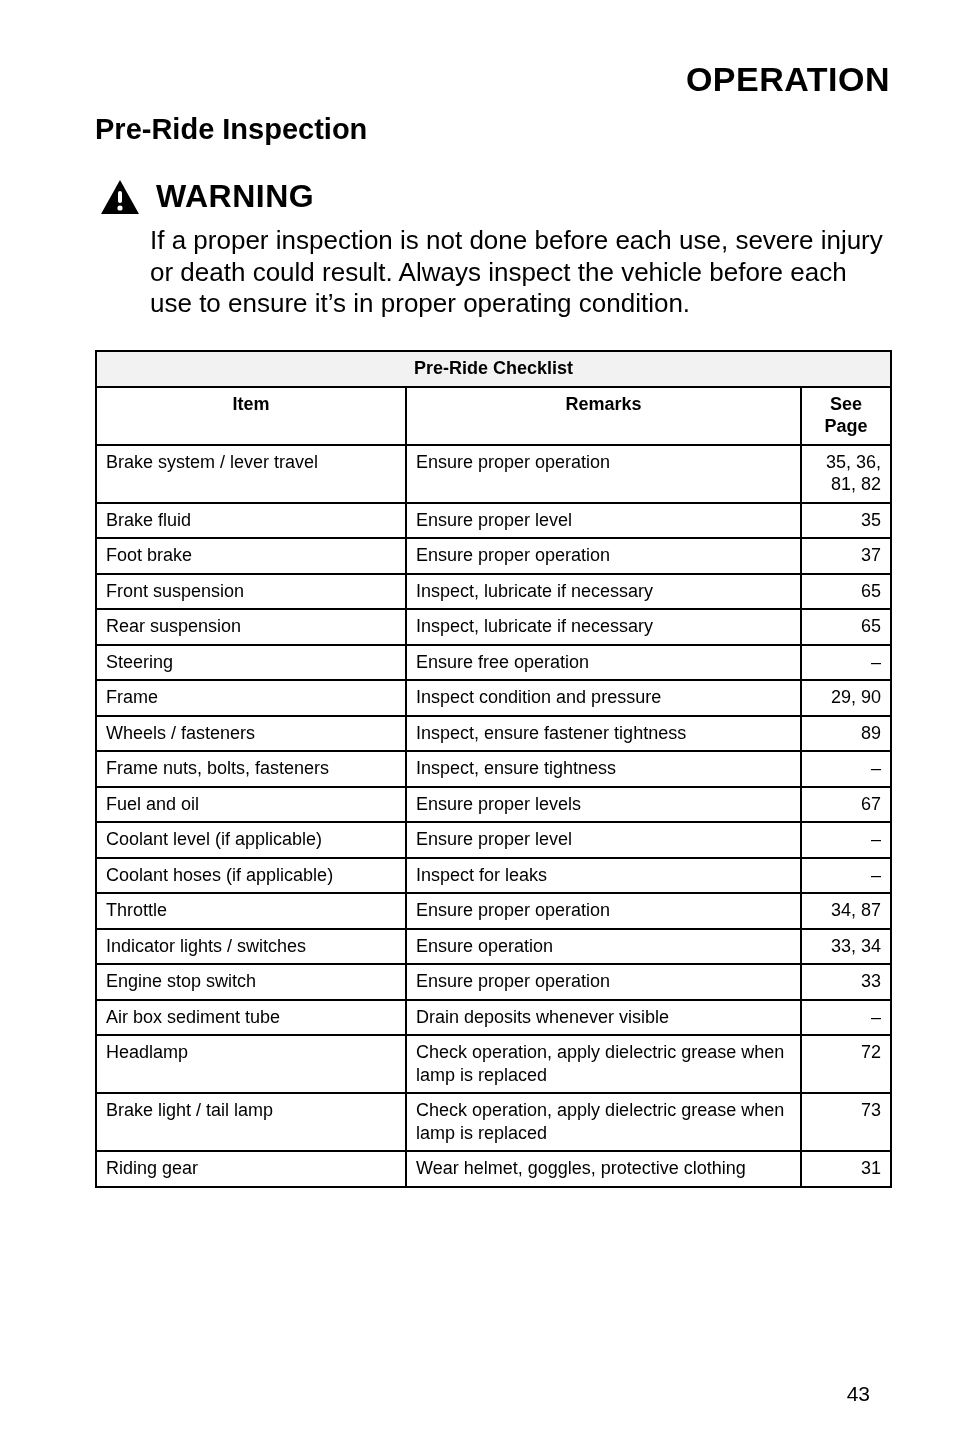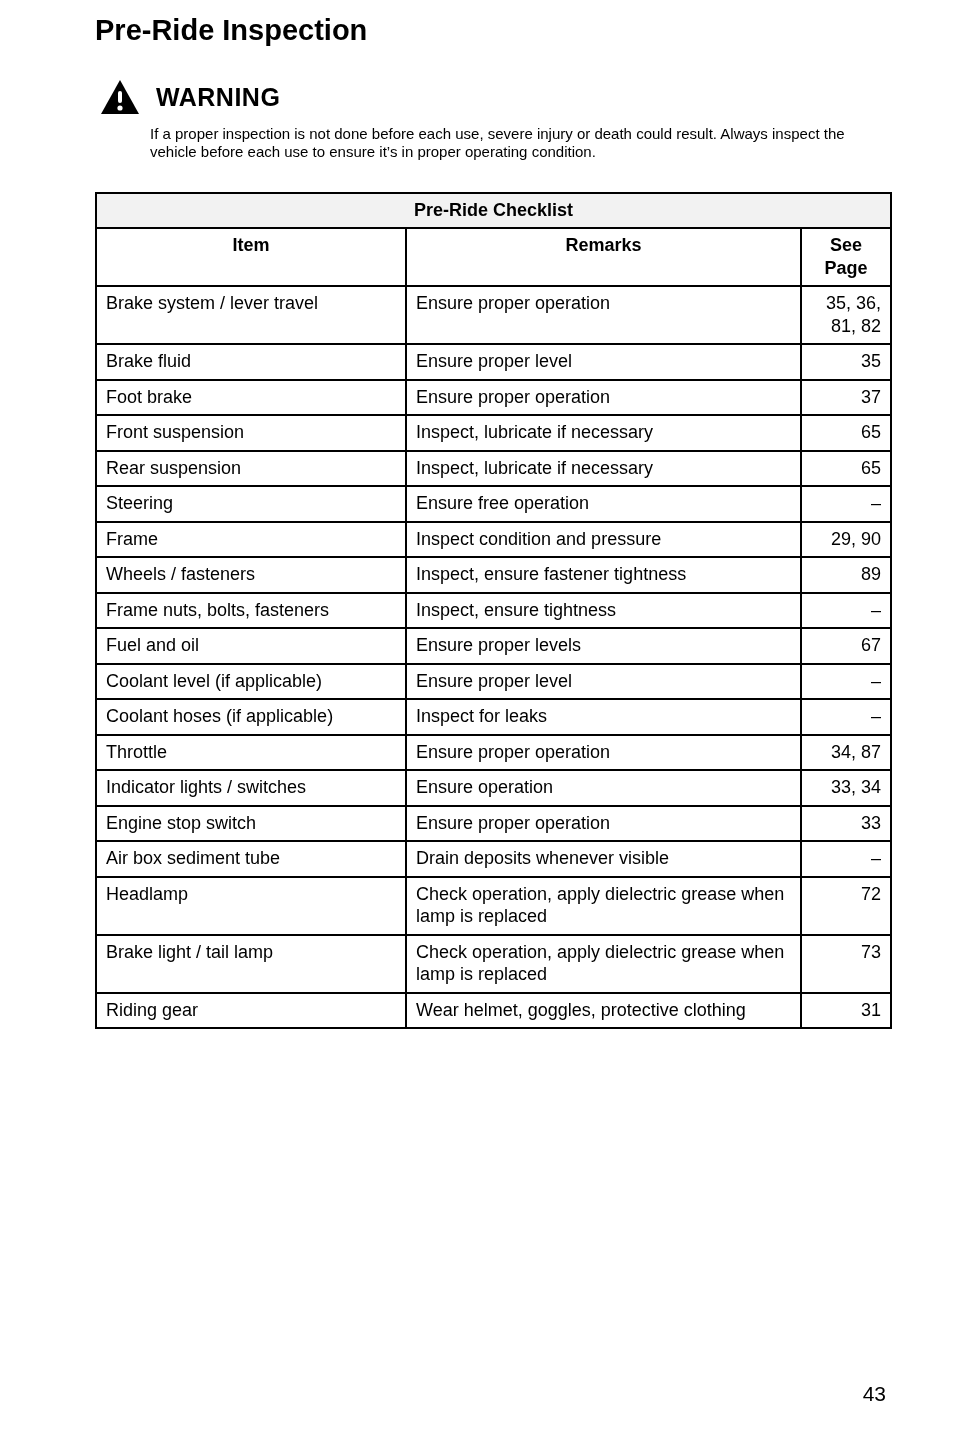--- a/index.html
+++ b/index.html
@@ -33,30 +33,30 @@
     margin-top: 14px;
   }
   .warning-head {
     display: flex;
     align-items: center;
     gap: 16px;
     margin-top: 32px;
     margin-left: 5px;
   }
   .warning-title {
-    font-size: 25px;
+    font-size: 32px;
     font-weight: bold;
     letter-spacing: 0.5px;
   }
   .warning-icon svg {
     display: block;
   }
   .warning-body {
     margin: 10px 0 0 55px;
-    font-size: 15px;
+    font-size: 26px;
     line-height: 1.22;
     width: 740px;
   }
   table.checklist {
     border-collapse: collapse;
     margin-top: 30px;
     width: 795px;
     table-layout: fixed;
   }
   table.checklist col.c-item    { width: 310px; }
@@ -81,30 +81,31 @@
     text-align: center;
     font-weight: bold;
     font-size: 18px;
     vertical-align: top;
   }
   td.cell-page {
     text-align: right;
   }
   .page-number {
     position: absolute;
-    right: 68px;
+    right: 84px;
     bottom: 48px;
     font-size: 21px;
   }
 </style>
 </head>
 <body>
 
 <div class="page">
 
+  <div class="doc-header">OPERATION</div>
 
   <div class="section-title">Pre-Ride Inspection</div>
 
   <div class="warning-head">
     <span class="warning-icon">
       <svg width="40" height="36" viewBox="0 0 40 36" aria-hidden="true">
         <polygon points="20,1 39,35 1,35" fill="#000000"></polygon>
         <rect x="18" y="12" width="4" height="12" rx="2" fill="#ffffff"></rect>
         <circle cx="20" cy="29" r="2.6" fill="#ffffff"></circle>
       </svg>

